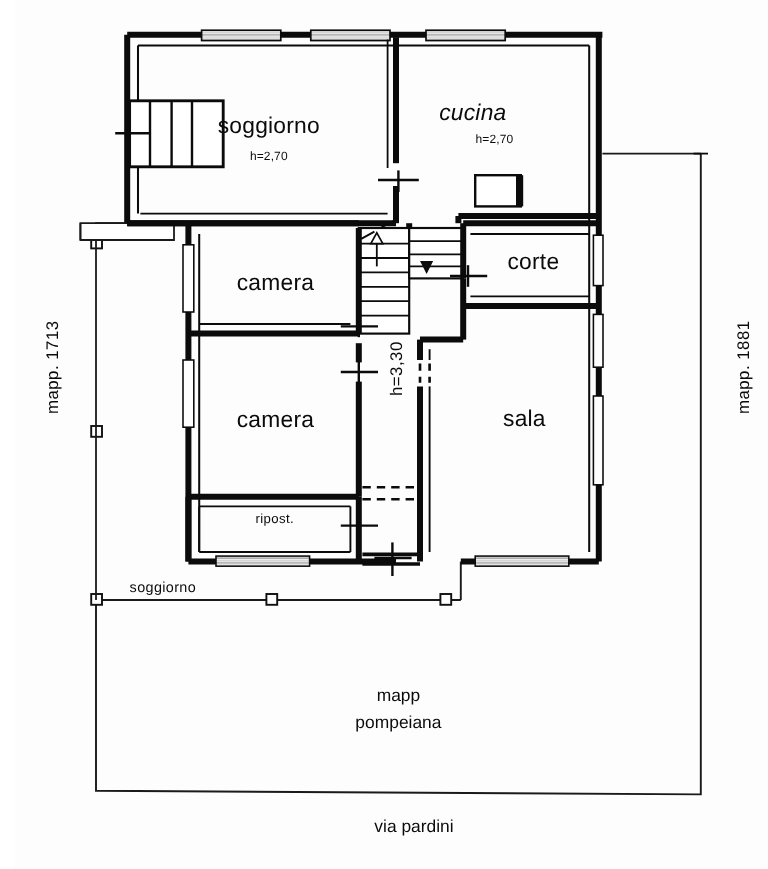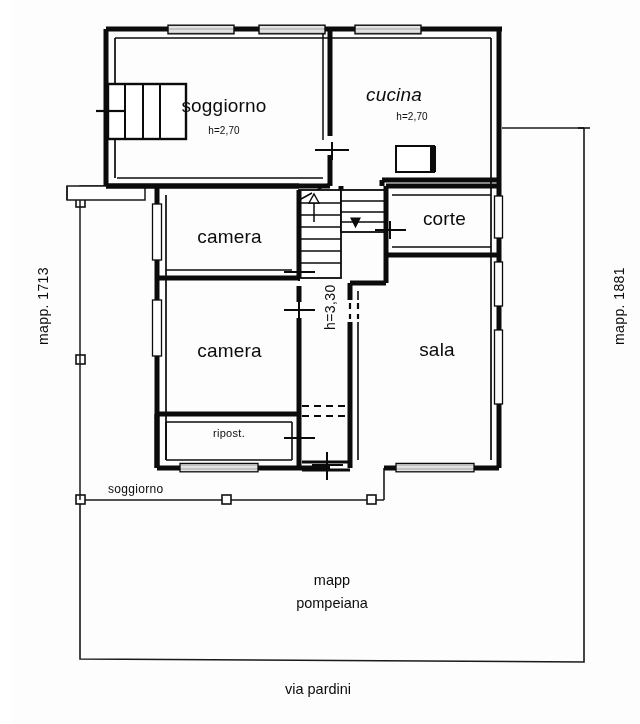--- a/index.html
+++ b/index.html
@@ -327,19 +327,19 @@
 
   <div class="lbl lbl-small ctr" style="left:162px; top:428px; width:110px; font-size:11px;">ripost.</div>
 
   <div class="lbl lbl-h lbl-vert" style="left:311px; top:330px;">h=3,30</div>
 
   <div class="lbl lbl-small" style="left:96px; top:483px;">soggiorno</div>
 
   <div class="lbl lbl-court ctr" style="left:258px; top:573px; width:124px;">mapp</div>
   <div class="lbl lbl-court ctr" style="left:258px; top:596px; width:124px;">pompeiana</div>
 
-  <div class="lbl lbl-street ctr" style="left:216px; top:682px; width:180px;text-align:center;">via pardini</div>
+  <div class="lbl lbl-street ctr" style="left:243px; top:682px; width:180px;text-align:center;">via pardini</div>
 
   <div class="lbl lbl-vert" style="left:24px; top:345px;">mapp. 1713</div>
 
   <div class="lbl lbl-vert" style="left:600px; top:345px;">mapp. 1881</div>
 
 </div>
 
 </body></html>

